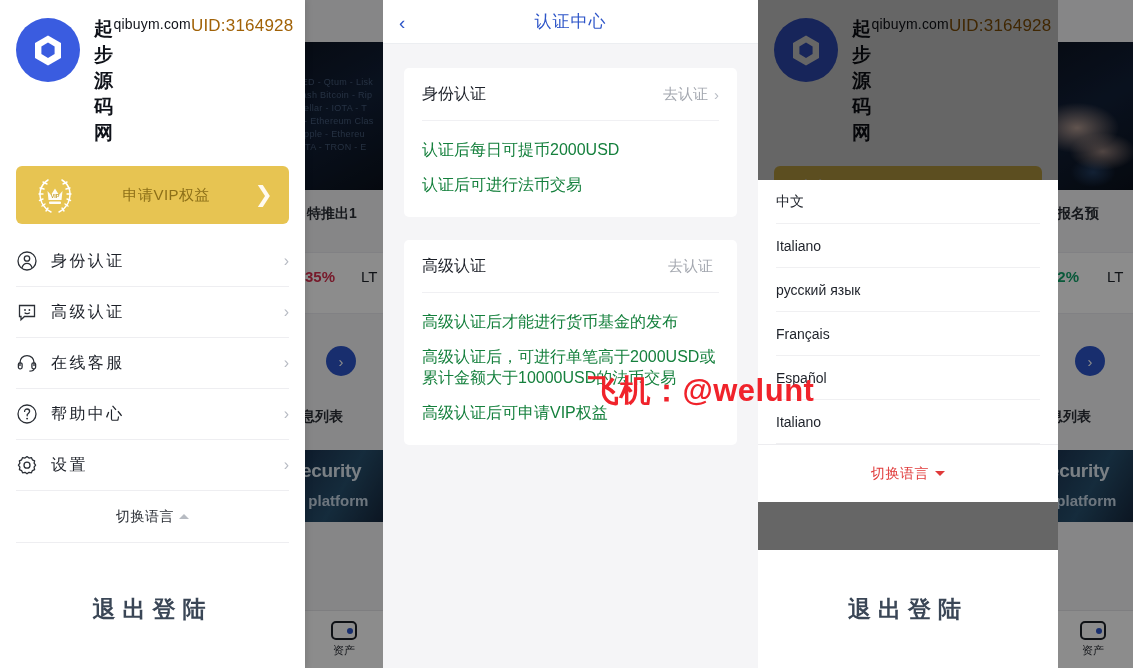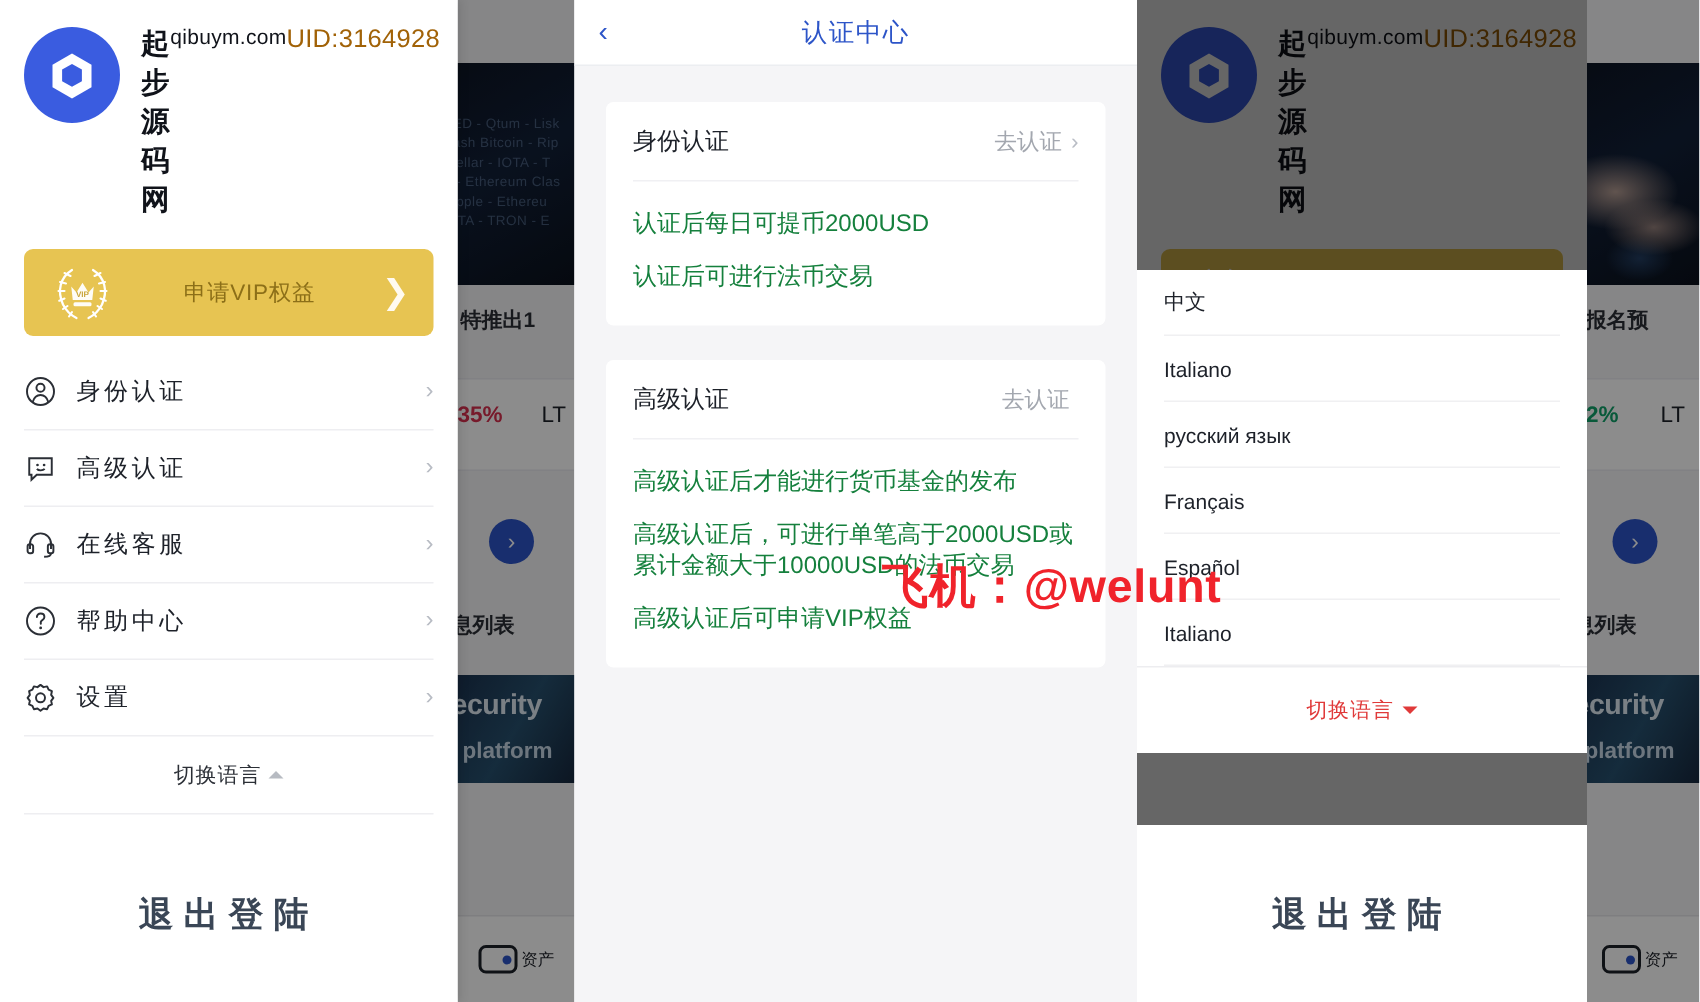--- a/index.html
+++ b/index.html
@@ -70,21 +70,21 @@
   }
   .bg-banner .b2 {
     position: absolute; top: 42px; left: -10px;
     font-size: 15px; font-weight: bold; color: #c7d7e6; white-space: nowrap;
   }
   .bg-tabbar {
     position: absolute; bottom: 0; left: 0; right: 0; height: 58px;
     background: #fff; border-top: 1px solid #e6e6ea;
     display: flex; align-items: center; justify-content: center;
   }
-  .bg-tab { display: flex; flex-direction: row; align-items: center; gap: 3px; }
+  .bg-tab { display: flex; flex-direction: column; align-items: center; gap: 3px; }
   .bg-tab .wlt {
     width: 26px; height: 19px; border: 2.2px solid #1d2129; border-radius: 5px;
     position: relative;
   }
   .bg-tab .wlt::after {
     content: ''; position: absolute; right: 2px; top: 5px;
     width: 6px; height: 6px; border-radius: 50%; background: #2d55c8;
   }
   .bg-tab span { font-size: 11px; color: #1d2129; }
 

